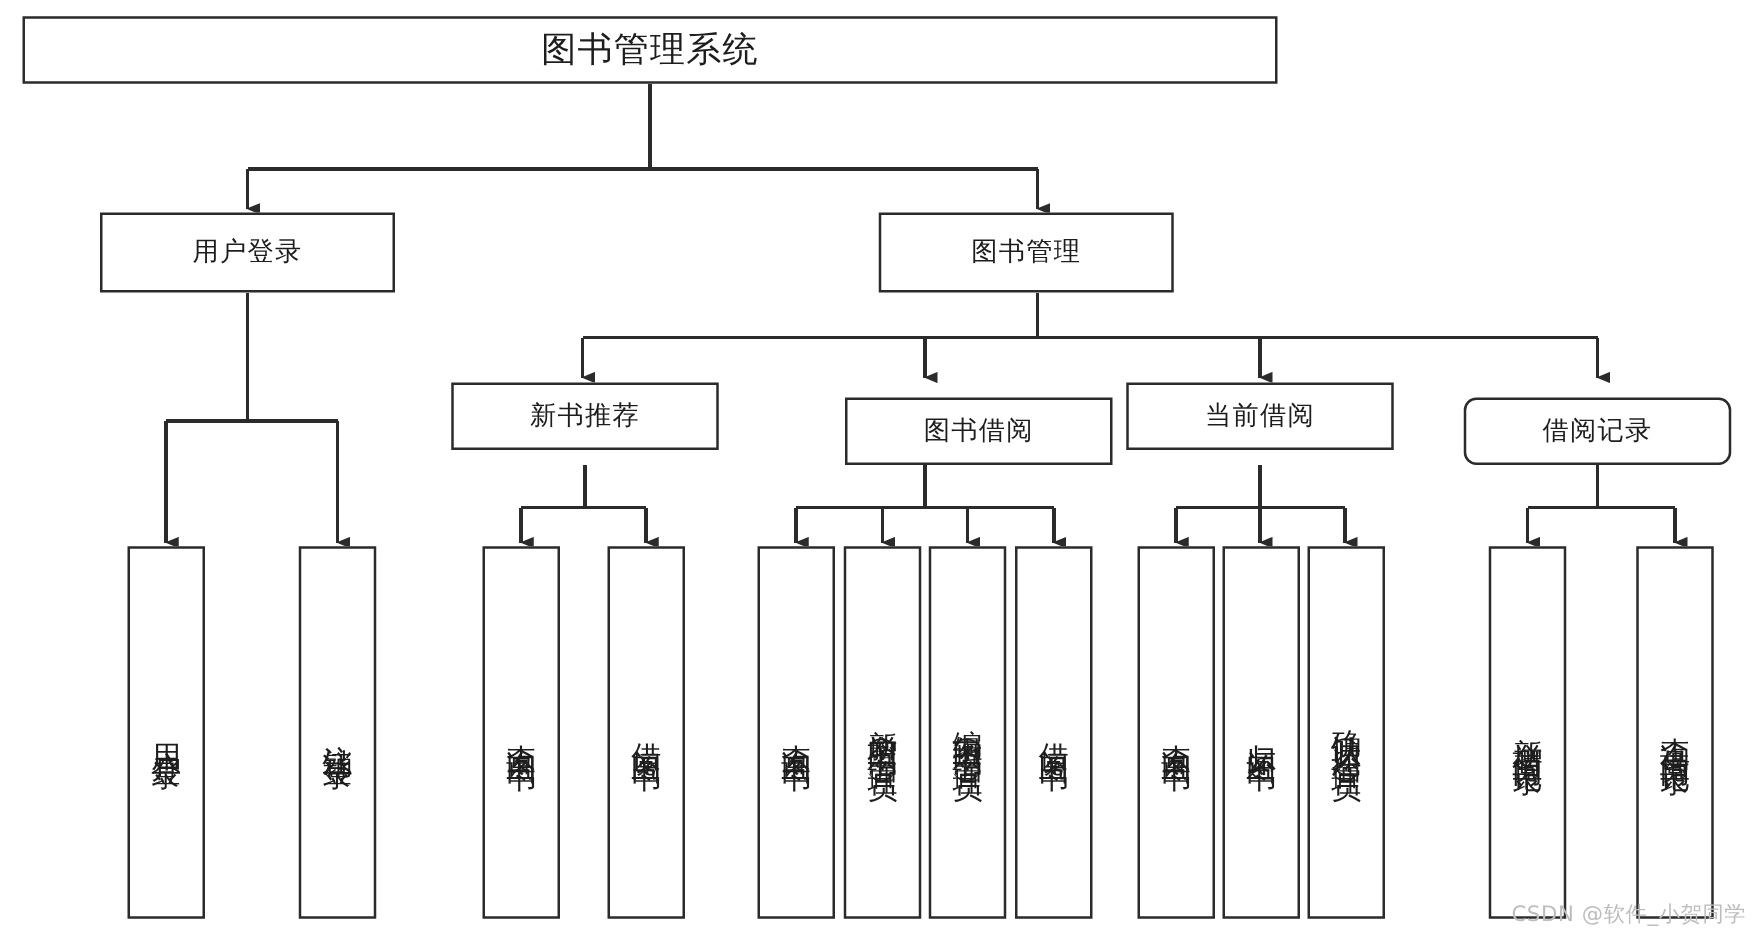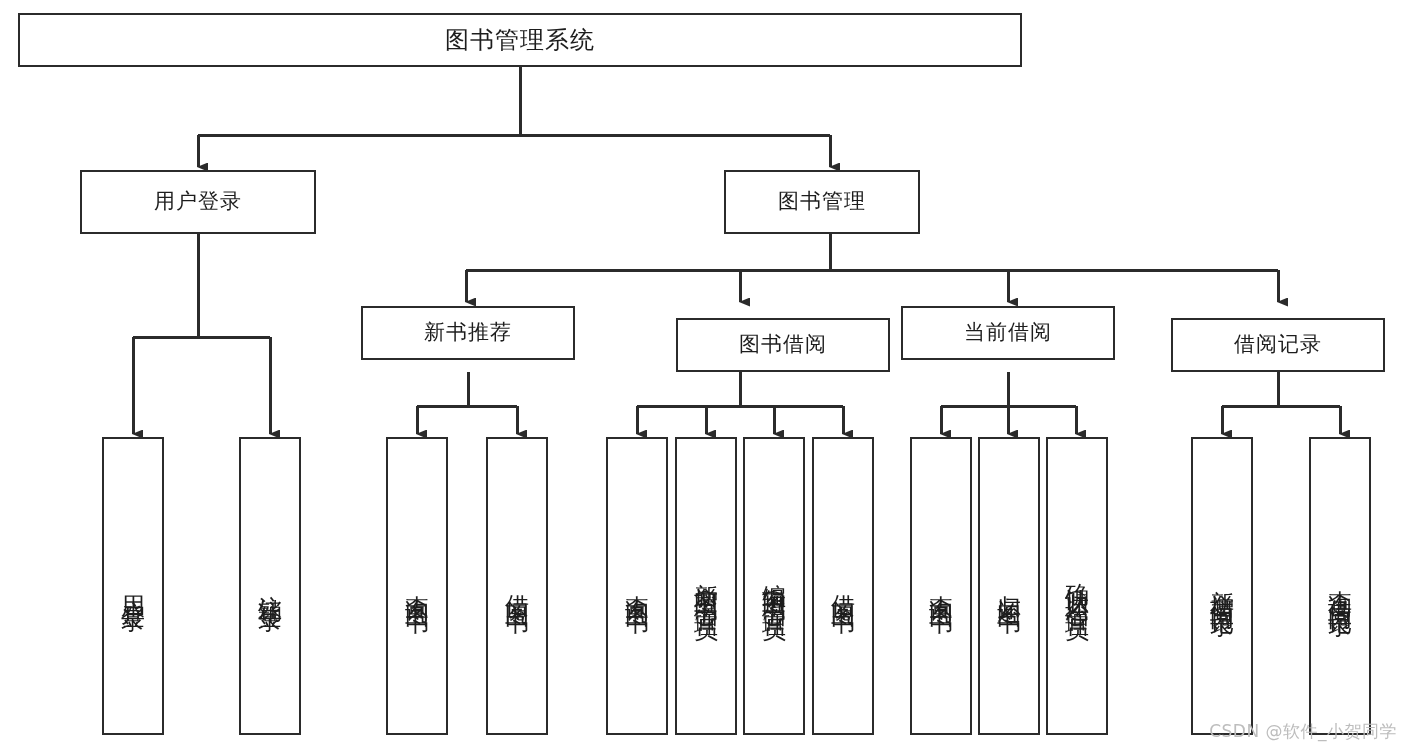--- a/index.html
+++ b/index.html
@@ -41,21 +41,21 @@
     line-height: 1.12;
     color: #1d1d1d;
   }
   
   .node.h .node-label {
     font-size: 21px;
     letter-spacing: 1px;
     white-space: nowrap;
   }
   .node.root .node-label {
-    font-size: 24px;
+    font-size: 28px;
     letter-spacing: 1px;
   }
   
   .node.v {
     align-items: center;
     justify-content: center;
     padding: 6px 0;
   }
   .node.v .node-label {
     writing-mode: vertical-rl;
@@ -138,37 +138,37 @@
   </svg>
 
   <div class="node h root" style="left:18px; top:13px; width:1004px; height:54px;">
     <span class="node-label">图书管理系统</span>
   </div>
 
   <div class="node h" style="left:80px; top:170px; width:236px; height:64px;">
     <span class="node-label">用户登录</span>
   </div>
 
-  <div class="node h" style="left:724px; top:170px; width:196px; height:64px;">
+  <div class="node h" style="left:703px; top:170px; width:236px; height:64px;">
     <span class="node-label">图书管理</span>
   </div>
 
   <div class="node h" style="left:361px; top:306px; width:214px; height:54px;">
     <span class="node-label">新书推荐</span>
   </div>
 
   <div class="node h" style="left:633px; top:318px; width:214px; height:54px;margin-left:43px;">
     <span class="node-label">图书借阅</span>
   </div>
 
   <div class="node h" style="left:901px; top:306px; width:214px; height:54px;">
     <span class="node-label">当前借阅</span>
   </div>
 
-  <div class="node h" style="left:1171px; top:318px; width:214px; height:54px;">
+  <div class="node h" style="left:1171px; top:318px; width:214px; height:54px;border-radius:10px;">
     <span class="node-label">借阅记录</span>
   </div>
 
   <div class="node v" style="left:102px; top:437px; width:62px; height:298px;">
     <span class="node-label">用户登录</span>
   </div>
 
   <div class="node v" style="left:239px; top:437px; width:62px; height:298px;">
     <span class="node-label">注销登录</span>
   </div>

